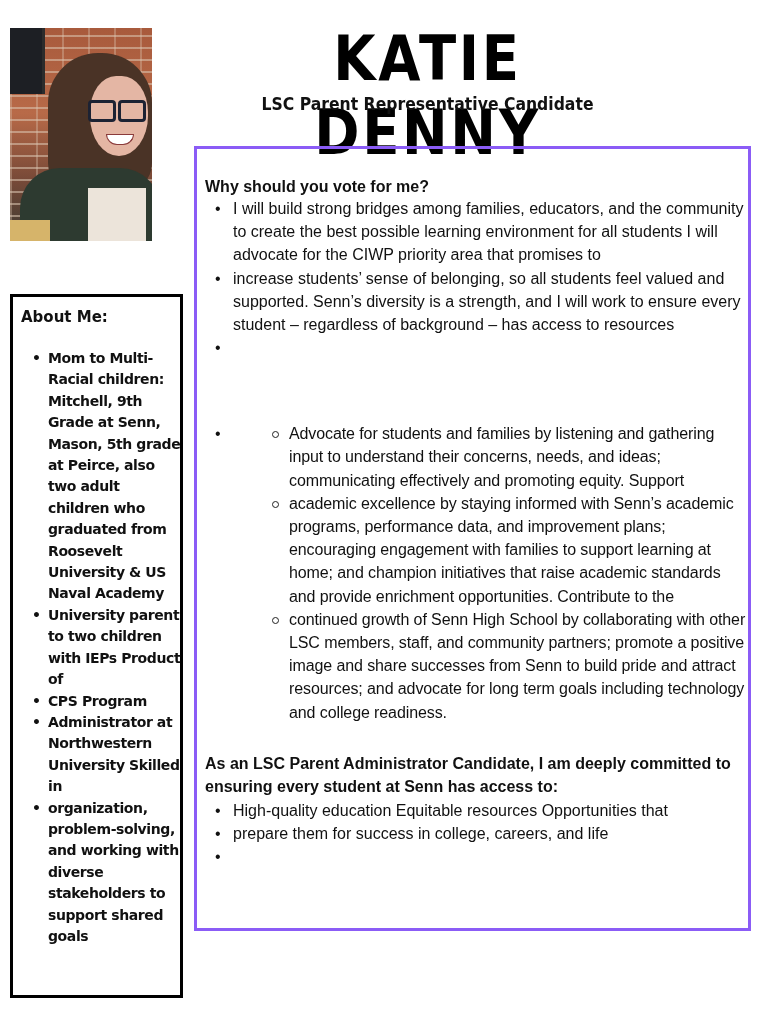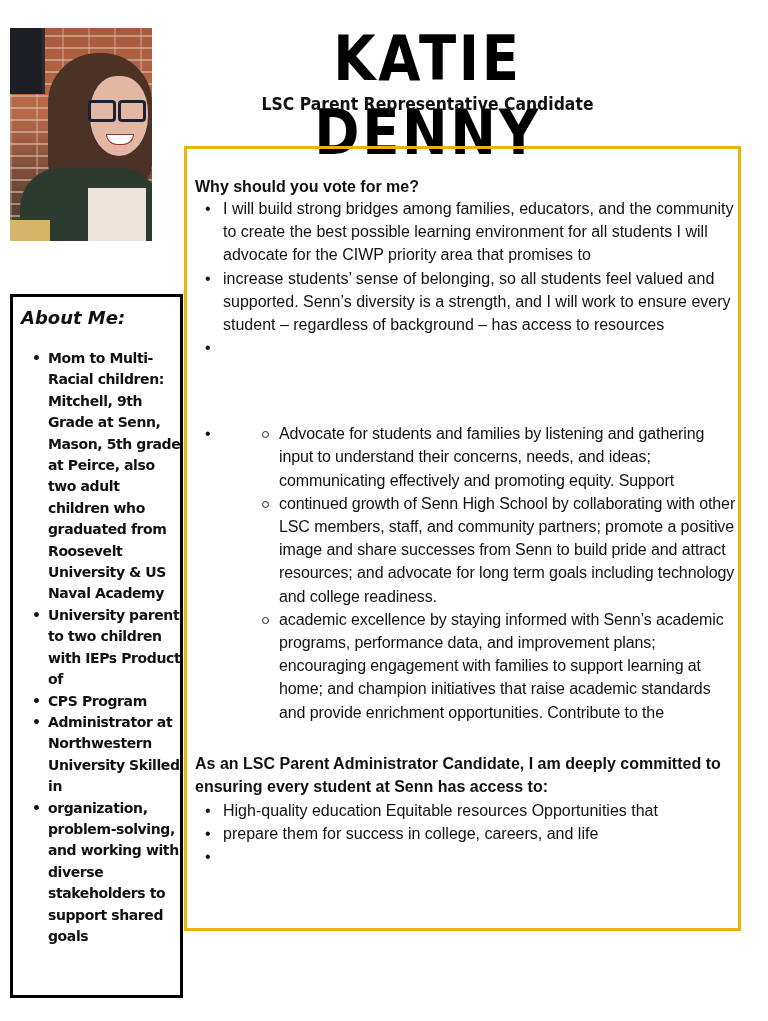--- a/index.html
+++ b/index.html
@@ -19,26 +19,26 @@
   .photo .glasses-l { left:78px; } .photo .glasses-r { left:108px; }
   .photo .smile { position:absolute; left:96px; top:106px; width:26px; height:9px; border-radius:0 0 14px 14px; background:#fff; border:1px solid #8a3a3a; }
   .photo .cardigan { position:absolute; left:10px; top:140px; width:140px; height:80px; border-radius:40px 40px 0 0; background:#2d3a30; }
   .photo .shirt { position:absolute; left:78px; top:160px; width:58px; height:60px; background:#ece4da; }
   .photo .table { position:absolute; left:0; top:192px; width:40px; height:21px; background:#d6b46a; }
 
   .title { position:absolute; left:200px; top:22px; width:455px; text-align:center; font-family:"DejaVu Sans", sans-serif; font-weight:bold; font-size:62px; letter-spacing:3px; line-height:74px; color:#000; transform:scaleX(0.88); transform-origin:center; }
   .subtitle { position:absolute; left:200px; top:92px; width:455px; text-align:center; font-family:"DejaVu Sans", sans-serif; font-weight:bold; font-size:17px; line-height:24px; color:#111; transform:scaleX(0.92); }
 
   .about-box { position:absolute; left:10px; top:294px; width:167px; height:698px; border:3px solid #000; box-sizing:content-box; }
-  .about-title { position:absolute; left:8px; top:10px; font-family:"DejaVu Sans", sans-serif; font-weight:bold; font-size:18px; line-height:21px;font-style:italic; }
+  .about-title { position:absolute; left:8px; top:10px; font-family:"DejaVu Sans", sans-serif; font-weight:bold; font-size:15px; line-height:21px; }
   .about-list { position:absolute; left:8px; top:51px; width:160px; margin:0; padding:0; list-style:none; font-family:"DejaVu Sans", sans-serif; font-weight:bold; font-size:14px; line-height:21.4px; }
   .about-list li { position:relative; padding-left:27px; letter-spacing:-0.4px; }
   .about-list li .dot { position:absolute; left:11px; top:0; }
 
-  .main-box { position:absolute; left:184px; top:146px; width:551px; height:779px; border:3px solid #eab308; box-sizing:content-box; }
+  .main-box { position:absolute; left:194px; top:146px; width:551px; height:779px; border:3px solid #8b5cf6; box-sizing:content-box; }
   .q-title { position:absolute; left:8px; top:27px; font-weight:bold; font-size:16px; line-height:22px; }
   .list-a { position:absolute; left:8px; top:48px; width:545px; margin:0; padding:0; list-style:none; font-size:16px; line-height:23.2px; }
   .list-a li { position:relative; padding-left:28px; min-height:23px; }
   .list-a li .dot { position:absolute; left:10px; }
   .list-a li.gap { margin-top:63px; }
   .sub-list { margin:18px 0 0 0; padding:0; list-style:none; }
   .sub-list li { position:relative; padding-left:56px; letter-spacing:-0.1px; }
   .sub-list li .circ { position:absolute; left:39px; top:9px; width:5px; height:5px; border:1px solid #222; border-radius:50%; }
 
   .commit { position:absolute; left:8px; top:603px; width:530px; font-weight:bold; font-size:16px; line-height:23.2px; }
@@ -78,22 +78,22 @@
 
 <div class="main-box">
   <div class="q-title">Why should you vote for me?</div>
   <ul class="list-a">
     <li><span class="dot">•</span><span>I will build strong bridges among families, educators, and the community to create the best possible learning environment for all students I will advocate for the CIWP priority area that promises to</span></li>
     <li><span class="dot">•</span><span>increase students’ sense of belonging, so all students feel valued and supported. Senn’s diversity is a strength, and I will work to ensure every student – regardless of background – has access to resources</span></li>
     <li><span class="dot">•</span></li>
     <li class="gap"><span class="dot">•</span><span></span>
       <ul class="sub-list">
         <li><span class="circ"></span><span>Advocate for students and families by listening and gathering input to understand their concerns, needs, and ideas; communicating effectively and promoting equity. Support</span></li>
+        <li><span class="circ"></span><span>academic excellence by staying informed with Senn’s academic programs, performance data, and improvement plans; encouraging engagement with families to support learning at home; and champion initiatives that raise academic standards and provide enrichment opportunities. Contribute to the</span></li>
         <li><span class="circ"></span><span>continued growth of Senn High School by collaborating with other LSC members, staff, and community partners; promote a positive image and share successes from Senn to build pride and attract resources; and advocate for long term goals including technology and college readiness.</span></li>
-        <li><span class="circ"></span><span>academic excellence by staying informed with Senn’s academic programs, performance data, and improvement plans; encouraging engagement with families to support learning at home; and champion initiatives that raise academic standards and provide enrichment opportunities. Contribute to the</span></li>
       </ul>
     </li>
   </ul>
 
   <div class="commit">As an LSC Parent Administrator Candidate, I am deeply committed to ensuring every student at Senn has access to:</div>
   <ul class="list-b">
     <li><span class="dot">•</span><span>High-quality education Equitable resources Opportunities that</span></li>
     <li><span class="dot">•</span><span>prepare them for success in college, careers, and life</span></li>
     <li><span class="dot">•</span><span></span></li>
   </ul>

